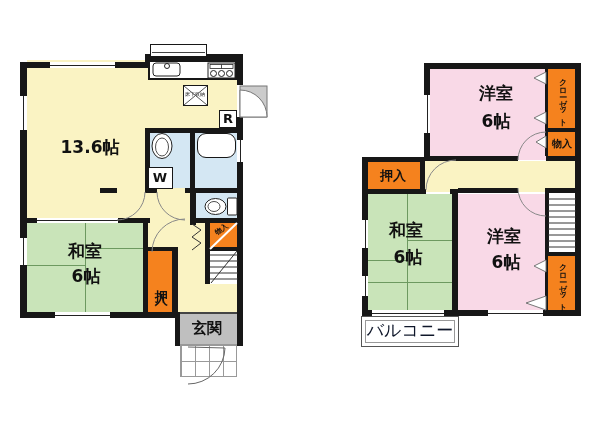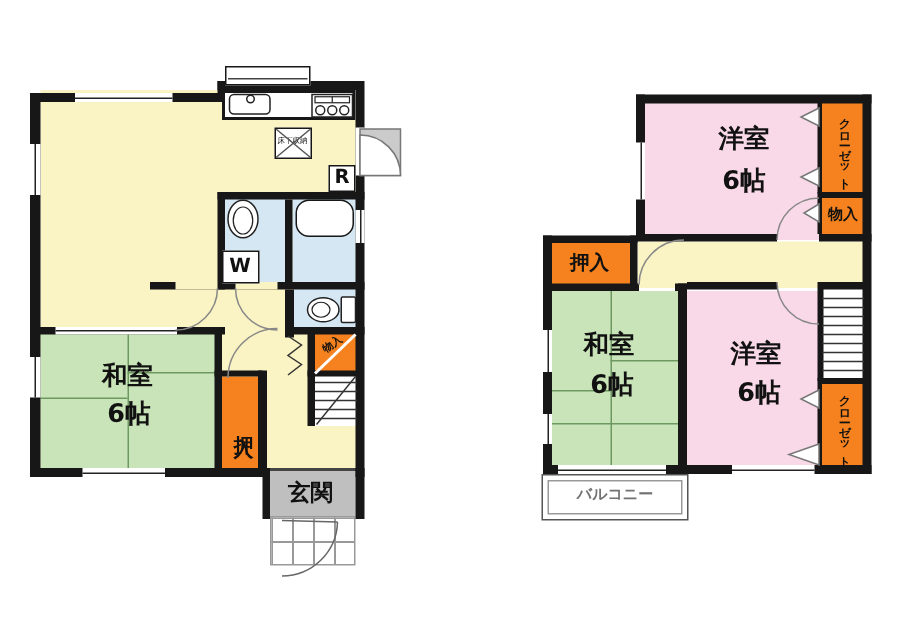--- a/index.html
+++ b/index.html
@@ -77,20 +77,21 @@
   <div class="thin" style="left:152px;top:52px;width:53px;height:1px;"></div>
   <div class="box" style="left:148px;top:60px;width:89px;height:20px;border-width:2px;"></div>
   <div class="box" style="left:183px;top:85px;width:25px;height:21px;border-width:1px;"></div>
   <div class="lbl" style="left:195px;top:95px;font-size:5px;font-weight:normal;">床下収納</div>
   <div class="box" style="left:219px;top:110px;width:18px;height:18px;"></div>
   <div class="lbl" style="left:228px;top:119px;font-size:13px;">R</div>
   <div class="box" style="left:148px;top:167px;width:25px;height:22px;"></div>
   <div class="lbl" style="left:160px;top:178px;font-size:13px;">W</div>
   <div class="box" style="left:197px;top:133px;width:39px;height:25px;border-radius:9px;"></div>
 
+  <div class="lbl" style="left:90px;top:148px;font-size:17px;">13.6帖</div>
   <div class="lbl" style="left:85px;top:252px;font-size:17px;">和室</div>
   <div class="lbl" style="left:86px;top:277px;font-size:17px;">6帖</div>
   <div class="lbl vert" style="left:161px;top:281px;font-size:13px;">押入</div>
   <div class="lbl" style="left:207px;top:329px;font-size:15px;">玄関</div>
   <div class="lbl" style="left:222px;top:230px;font-size:7px;transform:translate(-50%,-50%) rotate(-35deg);">物入</div>
 
   <div class="room" style="left:425px;top:161px;width:151px;height:31px;background:#FAF3C3;"></div>
   <div class="room" style="left:429px;top:68px;width:117px;height:92px;background:#F9D9E7;"></div>
   <div class="room" style="left:548px;top:68px;width:28px;height:61px;background:#F5821E;"></div>
   <div class="room" style="left:548px;top:132px;width:28px;height:24px;background:#F5821E;"></div>
@@ -127,21 +128,21 @@
 
   <div class="winV" style="left:424px;top:95px;width:6px;height:38px;"></div>
   <div class="winV" style="left:362px;top:220px;width:6px;height:28px;"></div>
   <div class="winV" style="left:362px;top:276px;width:6px;height:20px;"></div>
   <div class="winH" style="left:372px;top:310px;width:72px;height:6px;"></div>
   <div class="winH" style="left:488px;top:310px;width:55px;height:6px;"></div>
 
   <div class="abs" style="left:361px;top:316px;width:98px;height:31px;border:1px solid #555;box-sizing:border-box;background:#fff;">
     <div class="abs" style="left:3px;top:3px;right:3px;bottom:3px;border:1px solid #999;"></div>
   </div>
-  <div class="lbl" style="left:410px;top:331px;font-size:10px;font-weight:bold;color:#737373;">バルコニー</div>
+  <div class="lbl" style="left:410px;top:331px;font-size:17px;font-weight:normal;color:#0f172a;">バルコニー</div>
 
   <div class="lbl" style="left:496px;top:94px;font-size:17px;">洋室</div>
   <div class="lbl" style="left:496px;top:122px;font-size:17px;">6帖</div>
   <div class="lbl vert" style="left:562px;top:98px;font-size:8px;">クローゼット</div>
   <div class="lbl" style="left:562px;top:144px;font-size:10px;">物入</div>
   <div class="lbl" style="left:393px;top:176px;font-size:13px;">押入</div>
   <div class="lbl" style="left:406px;top:231px;font-size:17px;">和室</div>
   <div class="lbl" style="left:408px;top:258px;font-size:17px;">6帖</div>
   <div class="lbl" style="left:504px;top:237px;font-size:17px;">洋室</div>
   <div class="lbl" style="left:506px;top:263px;font-size:17px;">6帖</div>

